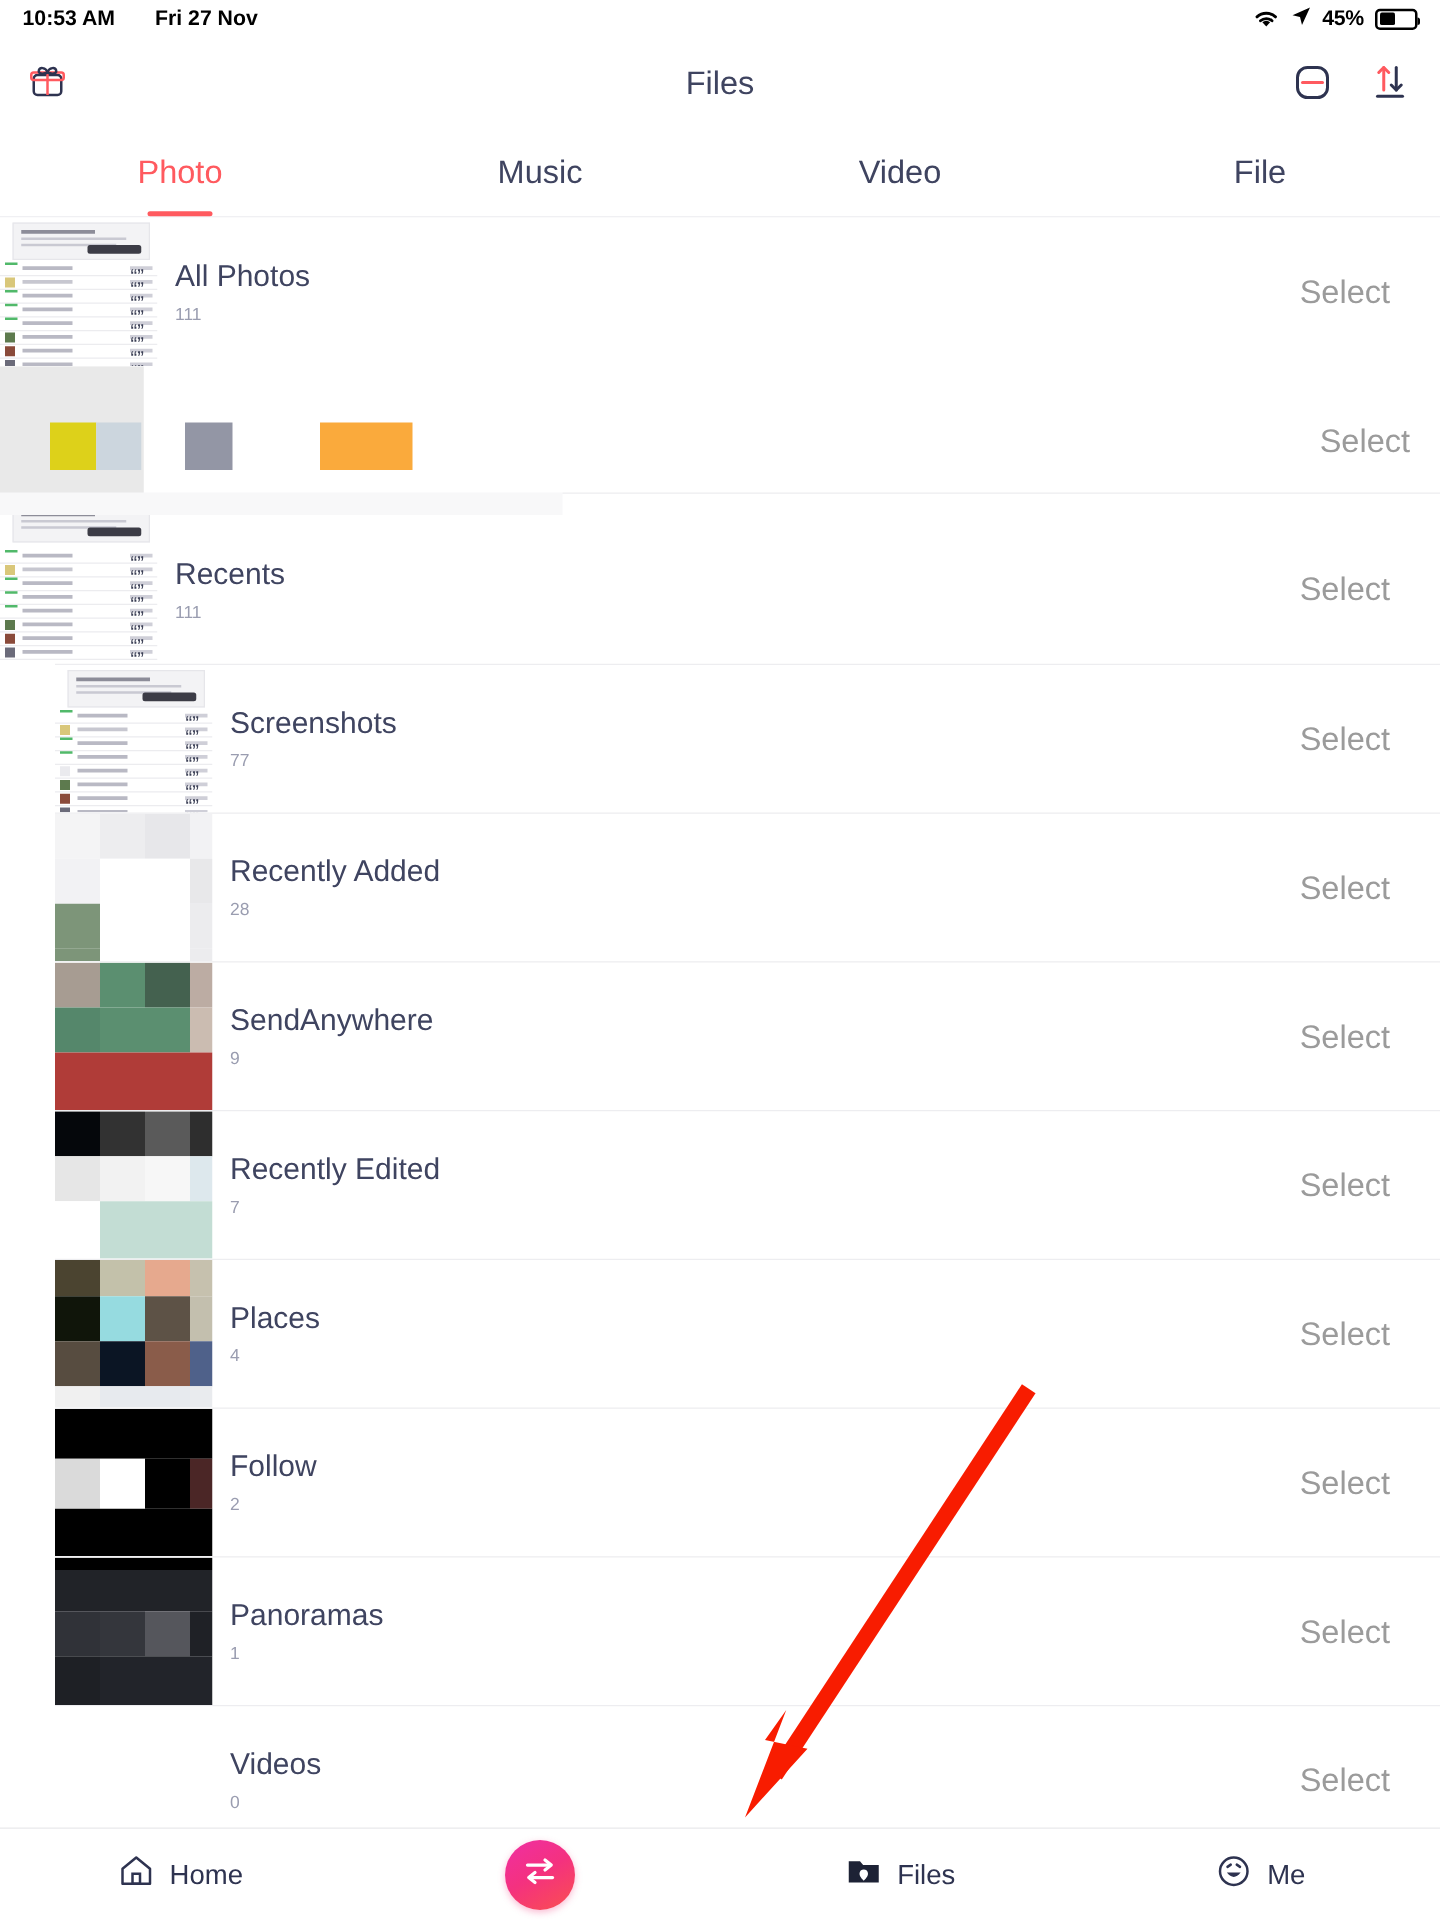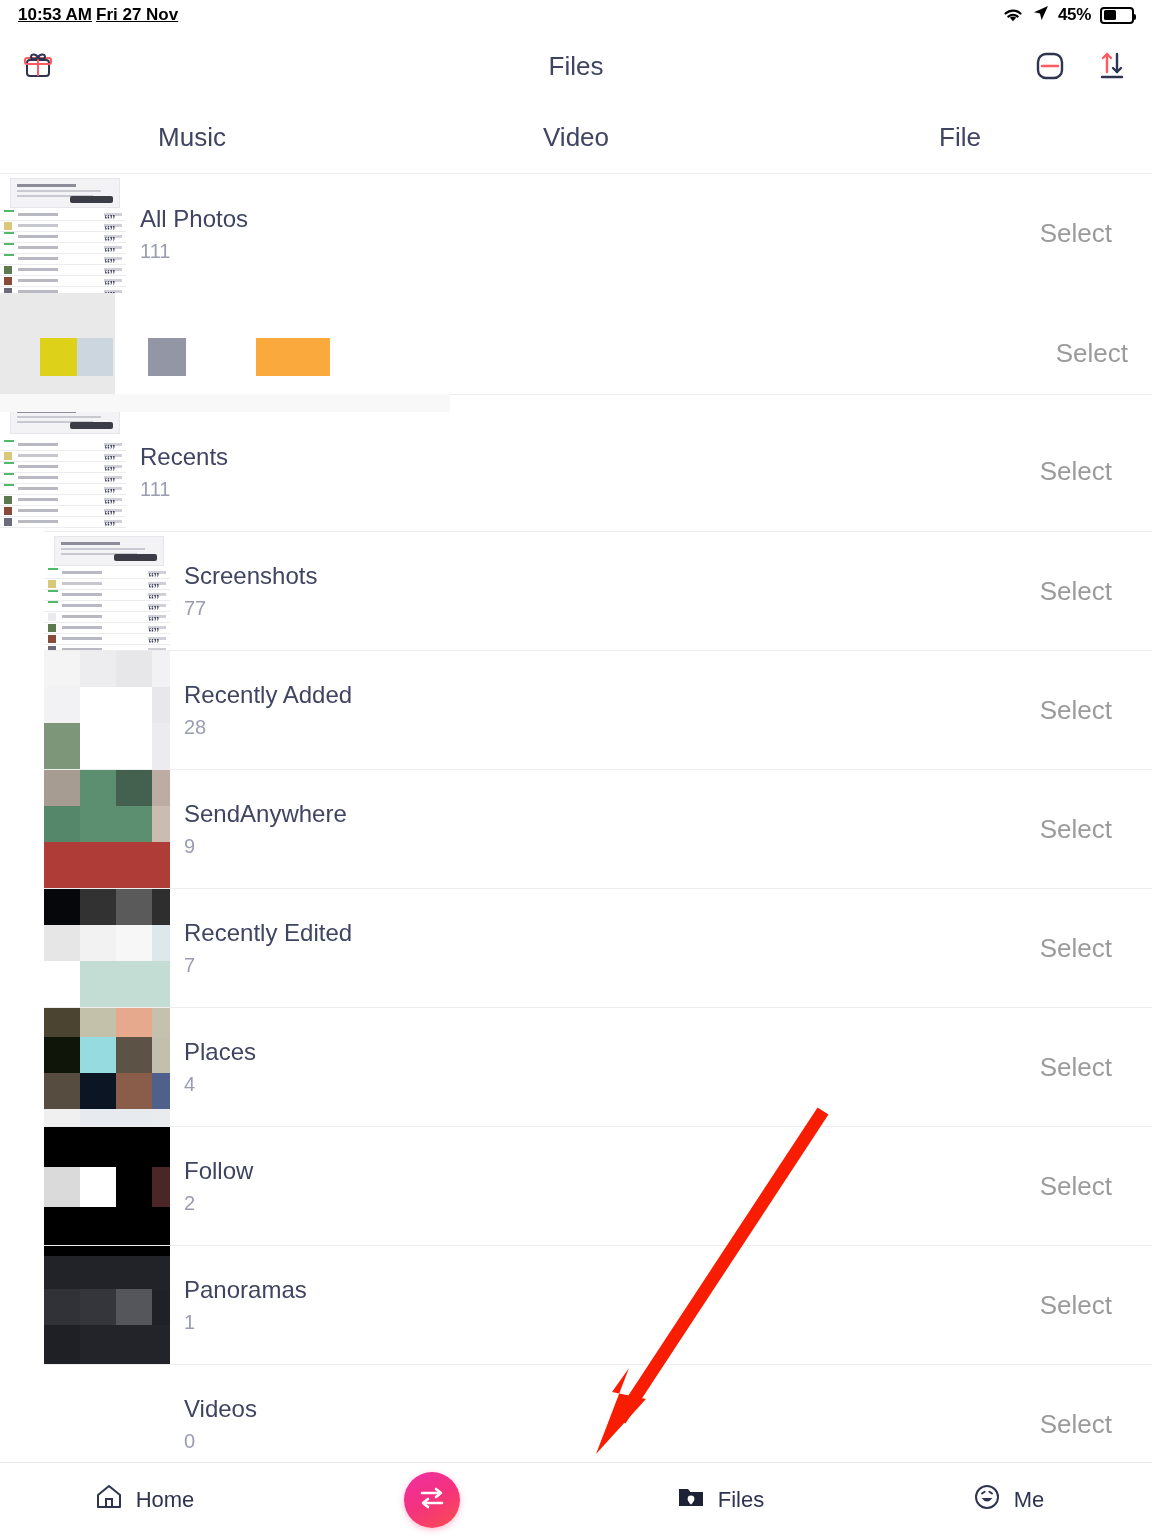--- a/index.html
+++ b/index.html
@@ -10,21 +10,21 @@
     color:#3b3f55;
     overflow:hidden;
     position:relative;
   }
 
   
   .statusbar{
     height:30px; display:flex; align-items:center;
     padding:0 18px; font-size:17px; font-weight:bold; color:#000;
   }
-  .sb-left{ display:flex; align-items:center; gap:4px;text-decoration:underline; }
+  .sb-left{ display:flex; align-items:center; gap:32px; }
   .sb-right{ margin-left:auto; display:flex; align-items:center; gap:9px; }
   .wifi-ic{ width:22px; height:16px; position:relative; display:block; }
   .loc-ic{ display:block; }
   .batt-pct{ font-size:17px; font-weight:bold; letter-spacing:-0.3px;}
   .batt{
     width:34px; height:17px; border:2px solid #000; border-radius:4px;
     position:relative; display:flex; align-items:center; padding:1.5px;
   }
   .batt::after{
     content:""; position:absolute; right:-4px; top:5px;
@@ -72,21 +72,21 @@
   .thumb{
     width:126px; min-width:126px; height:100%;
     overflow:hidden; position:relative; background:#fff;
   }
   .row-body{
     flex:1; display:flex; align-items:center;
     padding-left:14px; padding-right:40px;
   }
   .row-texts{ display:flex; flex-direction:column; gap:10px; }
   .row-title{ font-size:24px; color:#3f4460; line-height:1; }
-  .row-count{ font-size:20px; color:#9a9db0; line-height:1; }
+  .row-count{ font-size:14px; color:#9a9db0; line-height:1; }
   .row-select{
     margin-left:auto; font-size:26px; color:#9b9b9b; cursor:pointer;
   }
 
   
   .tn-shot{ width:100%; height:100%; background:#fff; position:relative;}
   .tn-shot .card{
     position:absolute; left:10px; right:6px; top:4px; height:30px;
     background:#f3f3f5; border:1px solid #e6e6ea;
   }
@@ -211,20 +211,23 @@
         <path d="M11 12 l4-4 4 4" fill="none" stroke="#ff5a5f" stroke-width="2.4" stroke-linecap="round" stroke-linejoin="round"></path>
         <path d="M25 8 v18" stroke="#2e3350" stroke-width="2.4" stroke-linecap="round"></path>
         <path d="M21 22 l4 4 4-4" fill="none" stroke="#2e3350" stroke-width="2.4" stroke-linecap="round" stroke-linejoin="round"></path>
         <path d="M10 31 h20" stroke="#2e3350" stroke-width="2.4" stroke-linecap="round"></path>
       </svg>
     </span>
   </div>
 </div>
 
 <div class="tabs">
+  <div class="tab active">
+      <span>Photo</span>
+    </div>
   <div class="tab">
       <span>Music</span>
     </div>
   <div class="tab">
       <span>Video</span>
     </div>
   <div class="tab">
       <span>File</span>
     </div>
 </div>

